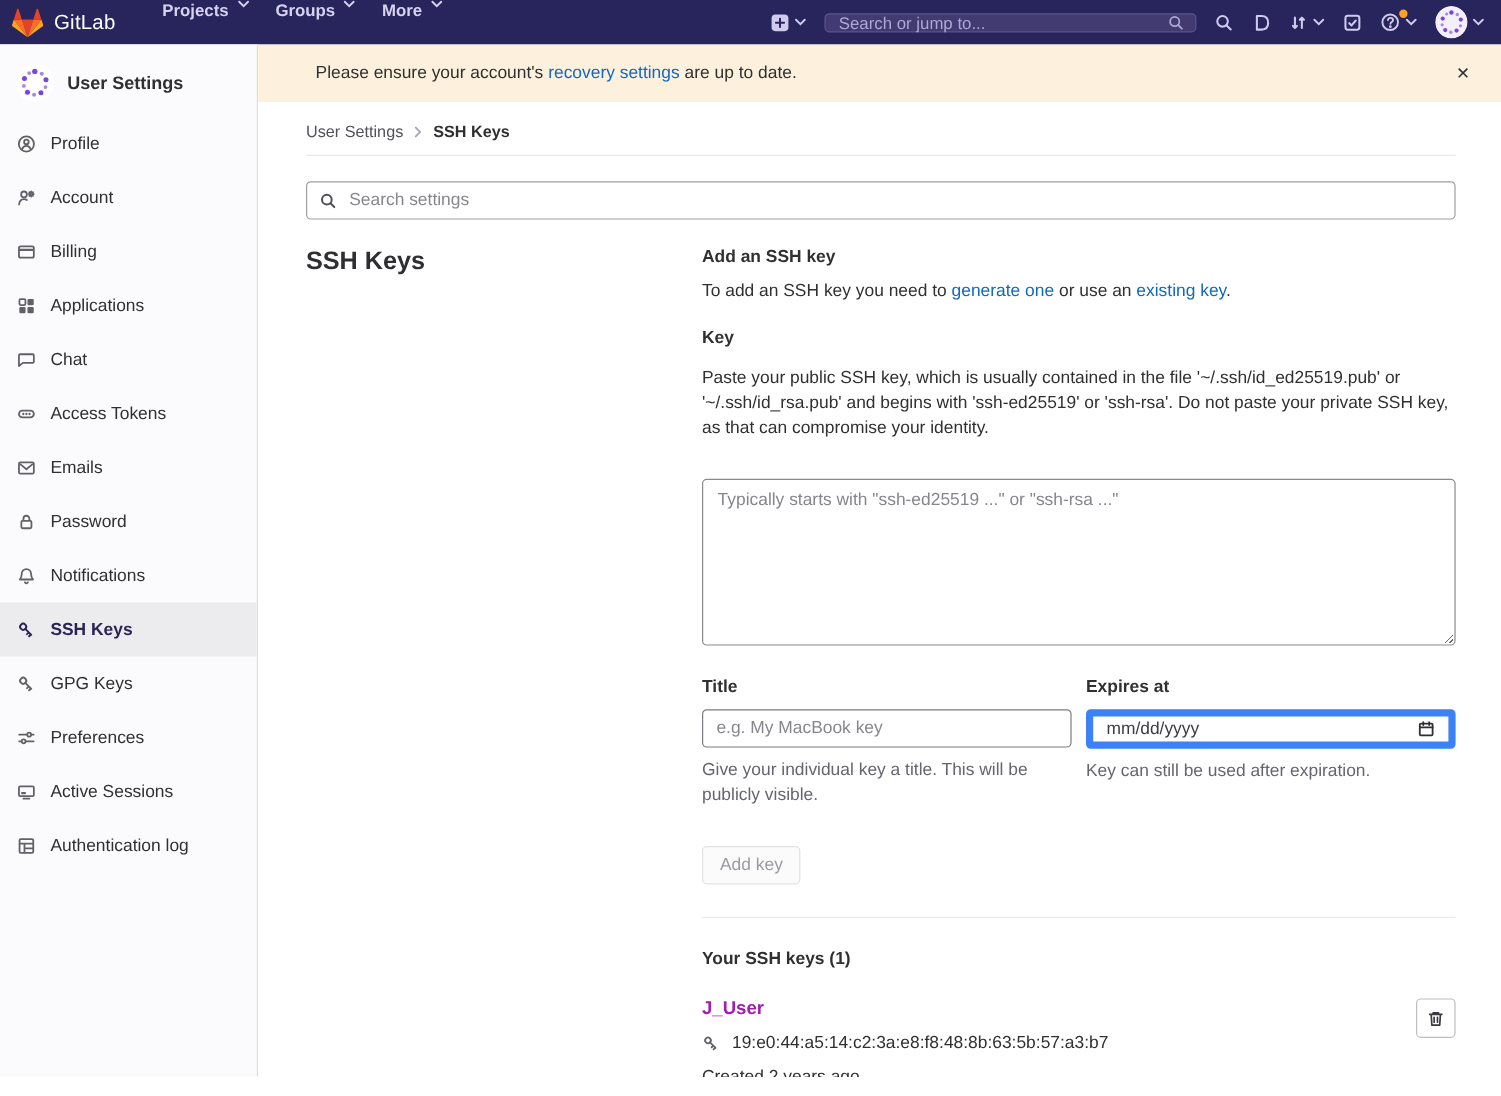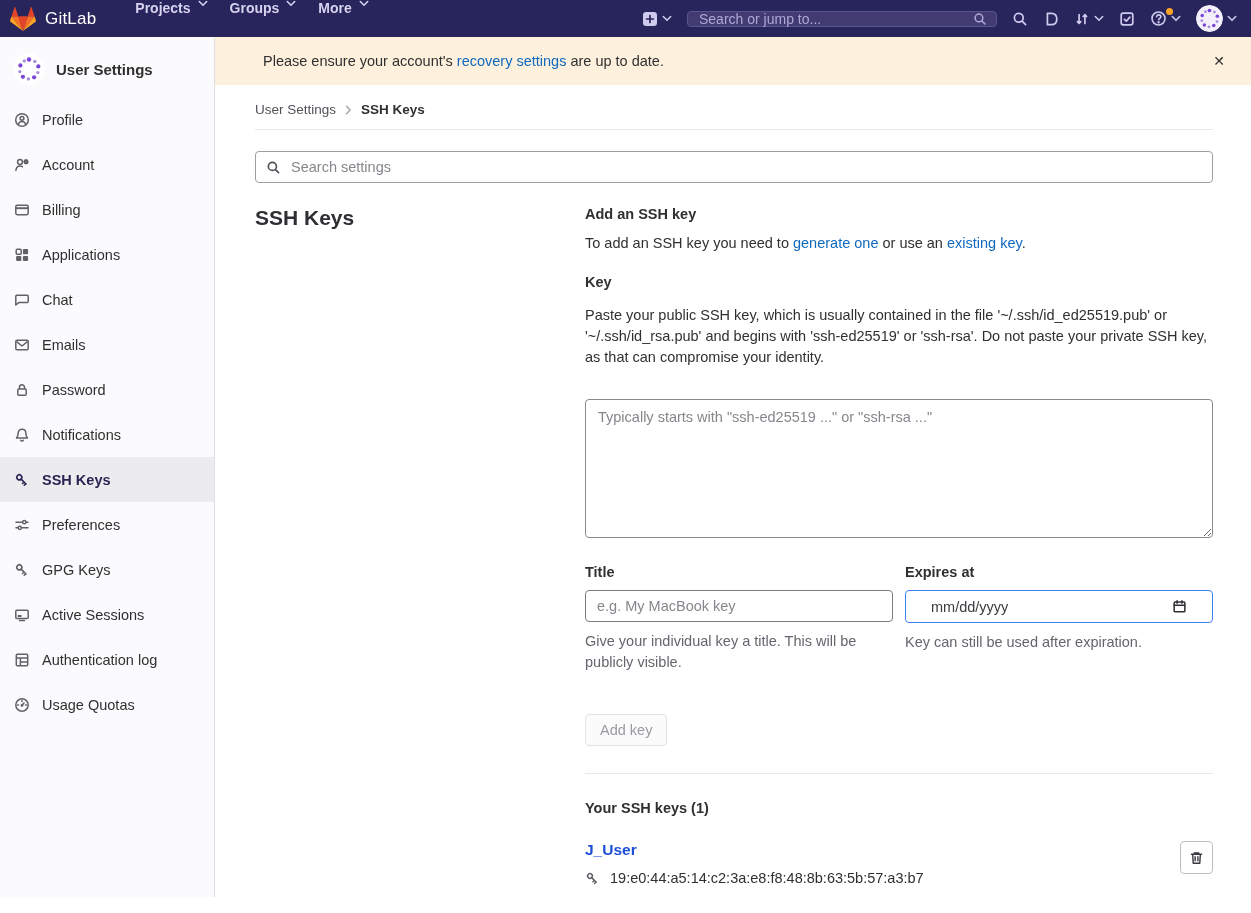--- a/index.html
+++ b/index.html
@@ -76,35 +76,35 @@
   .key-help { line-height:1.45; }
   .key-textarea { margin-top:17px; width:100%; height:139px; border:1px solid #89888d;
     border-radius:4px; padding:9px 12px; font:inherit; color:#303030; resize:vertical; }
   .key-textarea::placeholder { color:#87868c; }
 
   .form-row { display:grid; grid-template-columns:1fr 1fr; column-gap:12px; margin-top:23px; }
   .field label { font-weight:700; display:block; }
   .text-input { margin-top:10px; width:100%; height:32px; border:1px solid #7c7b82;
     border-radius:4px; padding:0 11px; font:inherit; color:#303030; }
   .text-input::placeholder { color:#87868c; }
-  .date-input { margin-top:10px; width:100%; height:33px; border:1px solid #3b82f6;
-    border-radius:4px; padding:0 25px; display:flex; align-items:center; cursor:text;
+  .date-input { margin-top:10px; width:100%; height:33px; border:6px solid #3b82f6;
+    border-radius:4px; padding:0 11px; display:flex; align-items:center; cursor:text;
     color:#3c3b41; }
   .date-input .cal { margin-left:auto; color:#2f2f33; display:flex; cursor:pointer; }
   .field-help { margin-top:9px; color:#66656d; line-height:1.45; }
 
-  .add-key-btn { margin-top:41px; height:32px; padding:0 14px; border-radius:4px;
+  .add-key-btn { margin-top:31px; height:32px; padding:0 14px; border-radius:4px;
     border:1px solid #e3e3e6; background:#fbfbfc; color:#9b9aa1; font:inherit;
     font-size:14.5px; cursor:not-allowed; }
 
   .list-divider { border-top:1px solid #e8e8ea; margin-top:27px; }
   .keys-title { margin-top:26px; font-weight:700; }
   .key-item { margin-top:25px; display:flex; align-items:flex-start; }
   .key-info { flex:1; }
-  .key-name { font-size:15.5px; font-weight:700; color:#1d4ed8; }
+  .key-name { font-size:15.5px; font-weight:700; color:#a21caf; }
   .key-fp { margin-top:11px; display:flex; align-items:center; gap:10px; }
   .key-fp .icn { color:#626168; display:flex; }
   .key-created { margin-top:13px; }
   .key-usage { margin-top:11px; display:flex; gap:17px; }
   .trash-btn { width:33px; height:33px; border:1px solid #bfbfc3; border-radius:4px;
     background:#fff; display:flex; align-items:center; justify-content:center;
     color:#3a393f; cursor:pointer; }
 </style>
 </head>
 <body>
@@ -289,20 +289,31 @@
 
     <div class="nav-item">
       <span class="icn">
         <svg width="16" height="16" viewBox="0 0 16 16" fill="none" stroke="currentColor" stroke-width="1.5" stroke-linejoin="round">
             <path d="M1.8 4.2c0-.6.4-1 1-1h10.4c.6 0 1 .4 1 1v5.2c0 .6-.4 1-1 1H5.1L1.8 13z"></path>
           </svg>
       </span>
       <span>Chat</span>
     </div>
 
+    <div class="nav-item">
+      <span class="icn">
+        <svg width="16" height="16" viewBox="0 0 16 16">
+            <rect x="1.8" y="5.2" width="12.4" height="5.6" rx="2.8" fill="none" stroke="currentColor" stroke-width="1.5"></rect>
+            <circle cx="5.4" cy="8" r=".95" fill="currentColor"></circle>
+            <circle cx="8" cy="8" r=".95" fill="currentColor"></circle>
+            <circle cx="10.6" cy="8" r=".95" fill="currentColor"></circle>
+          </svg>
+      </span>
+      <span>Access Tokens</span>
+    </div>
 
     <div class="nav-item">
       <span class="icn">
         <svg width="16" height="16" viewBox="0 0 16 16" fill="none" stroke="currentColor" stroke-width="1.5" stroke-linejoin="round">
             <rect x="1.8" y="3.3" width="12.4" height="9.4" rx="1.2"></rect>
             <path d="M2.6 4.6 8 9l5.4-4.4"></path>
           </svg>
       </span>
       <span>Emails</span>
     </div>
@@ -334,73 +345,62 @@
               <circle cx="4.2" cy="8" r="2.5"></circle>
               <path d="M6.7 8h7M10.8 8v2.1M13.3 8v2.1"></path>
             </g>
           </svg>
       </span>
       <span>SSH Keys</span>
     </div>
 
     <div class="nav-item">
       <span class="icn">
-        <svg width="16" height="16" viewBox="0 0 16 16" fill="none" stroke="currentColor" stroke-width="1.5" stroke-linecap="round">
-            <path d="M2 5.2h12M2 10.8h12"></path>
-            <circle cx="10.3" cy="5.2" r="1.6" fill="#fbfafd"></circle>
-            <circle cx="5.7" cy="10.8" r="1.6" fill="#fbfafd"></circle>
-          </svg>
-      </span>
-      <span>Preferences</span>
-    </div>
-
-    <div class="nav-item">
-      <span class="icn">
         <svg width="16" height="16" viewBox="0 0 16 16" fill="none" stroke="currentColor" stroke-width="1.6" stroke-linecap="round">
             <g transform="rotate(45 8 8)">
               <circle cx="4.2" cy="8" r="2.5"></circle>
               <path d="M6.7 8h7M10.8 8v2.1M13.3 8v2.1"></path>
             </g>
           </svg>
       </span>
       <span>GPG Keys</span>
     </div>
 
     <div class="nav-item">
       <span class="icn">
         <svg width="16" height="16" viewBox="0 0 16 16" fill="none" stroke="currentColor" stroke-width="1.5" stroke-linecap="round">
+            <path d="M2 5.2h12M2 10.8h12"></path>
+            <circle cx="10.3" cy="5.2" r="1.6" fill="#fbfafd"></circle>
+            <circle cx="5.7" cy="10.8" r="1.6" fill="#fbfafd"></circle>
+          </svg>
+      </span>
+      <span>Preferences</span>
+    </div>
+
+    <div class="nav-item">
+      <span class="icn">
+        <svg width="16" height="16" viewBox="0 0 16 16" fill="none" stroke="currentColor" stroke-width="1.5" stroke-linecap="round">
             <rect x="1.8" y="3.3" width="12.4" height="8.2" rx="1"></rect>
             <path d="M4.4 9h2.4" stroke-width="1.8"></path>
             <path d="M5.5 13.6h5"></path>
           </svg>
       </span>
       <span>Active Sessions</span>
     </div>
 
     <div class="nav-item">
       <span class="icn">
         <svg width="16" height="16" viewBox="0 0 16 16" fill="none" stroke="currentColor" stroke-width="1.5">
             <rect x="2.3" y="2.3" width="11.4" height="11.4" rx="1"></rect>
             <path d="M2.3 6h11.4M6.4 6v7.7M6.4 9.9h7.3"></path>
           </svg>
       </span>
       <span>Authentication log</span>
     </div>
 
-    <div class="nav-item">
-      <span class="icn">
-        <svg width="16" height="16" viewBox="0 0 16 16" fill="none" stroke="currentColor" stroke-width="1.5" stroke-linecap="round">
-            <circle cx="8" cy="8" r="6.2"></circle>
-            <path d="M8 8.3 10 6"></path>
-            <circle cx="8" cy="8.4" r=".7" fill="currentColor"></circle>
-            <path d="M8 3.6v.9M12.4 8h-.9M3.6 8h.9"></path>
-          </svg>
-      </span>
-      <span>Usage Quotas</span>
-    </div>
   </nav>
 
   <main class="content">
 
     <div class="banner">
       <span>
         <span>Please ensure your account's </span><a>recovery settings</a><span> are up to date.</span>
       </span>
       <button class="banner-close">
         <span>✕</span>

